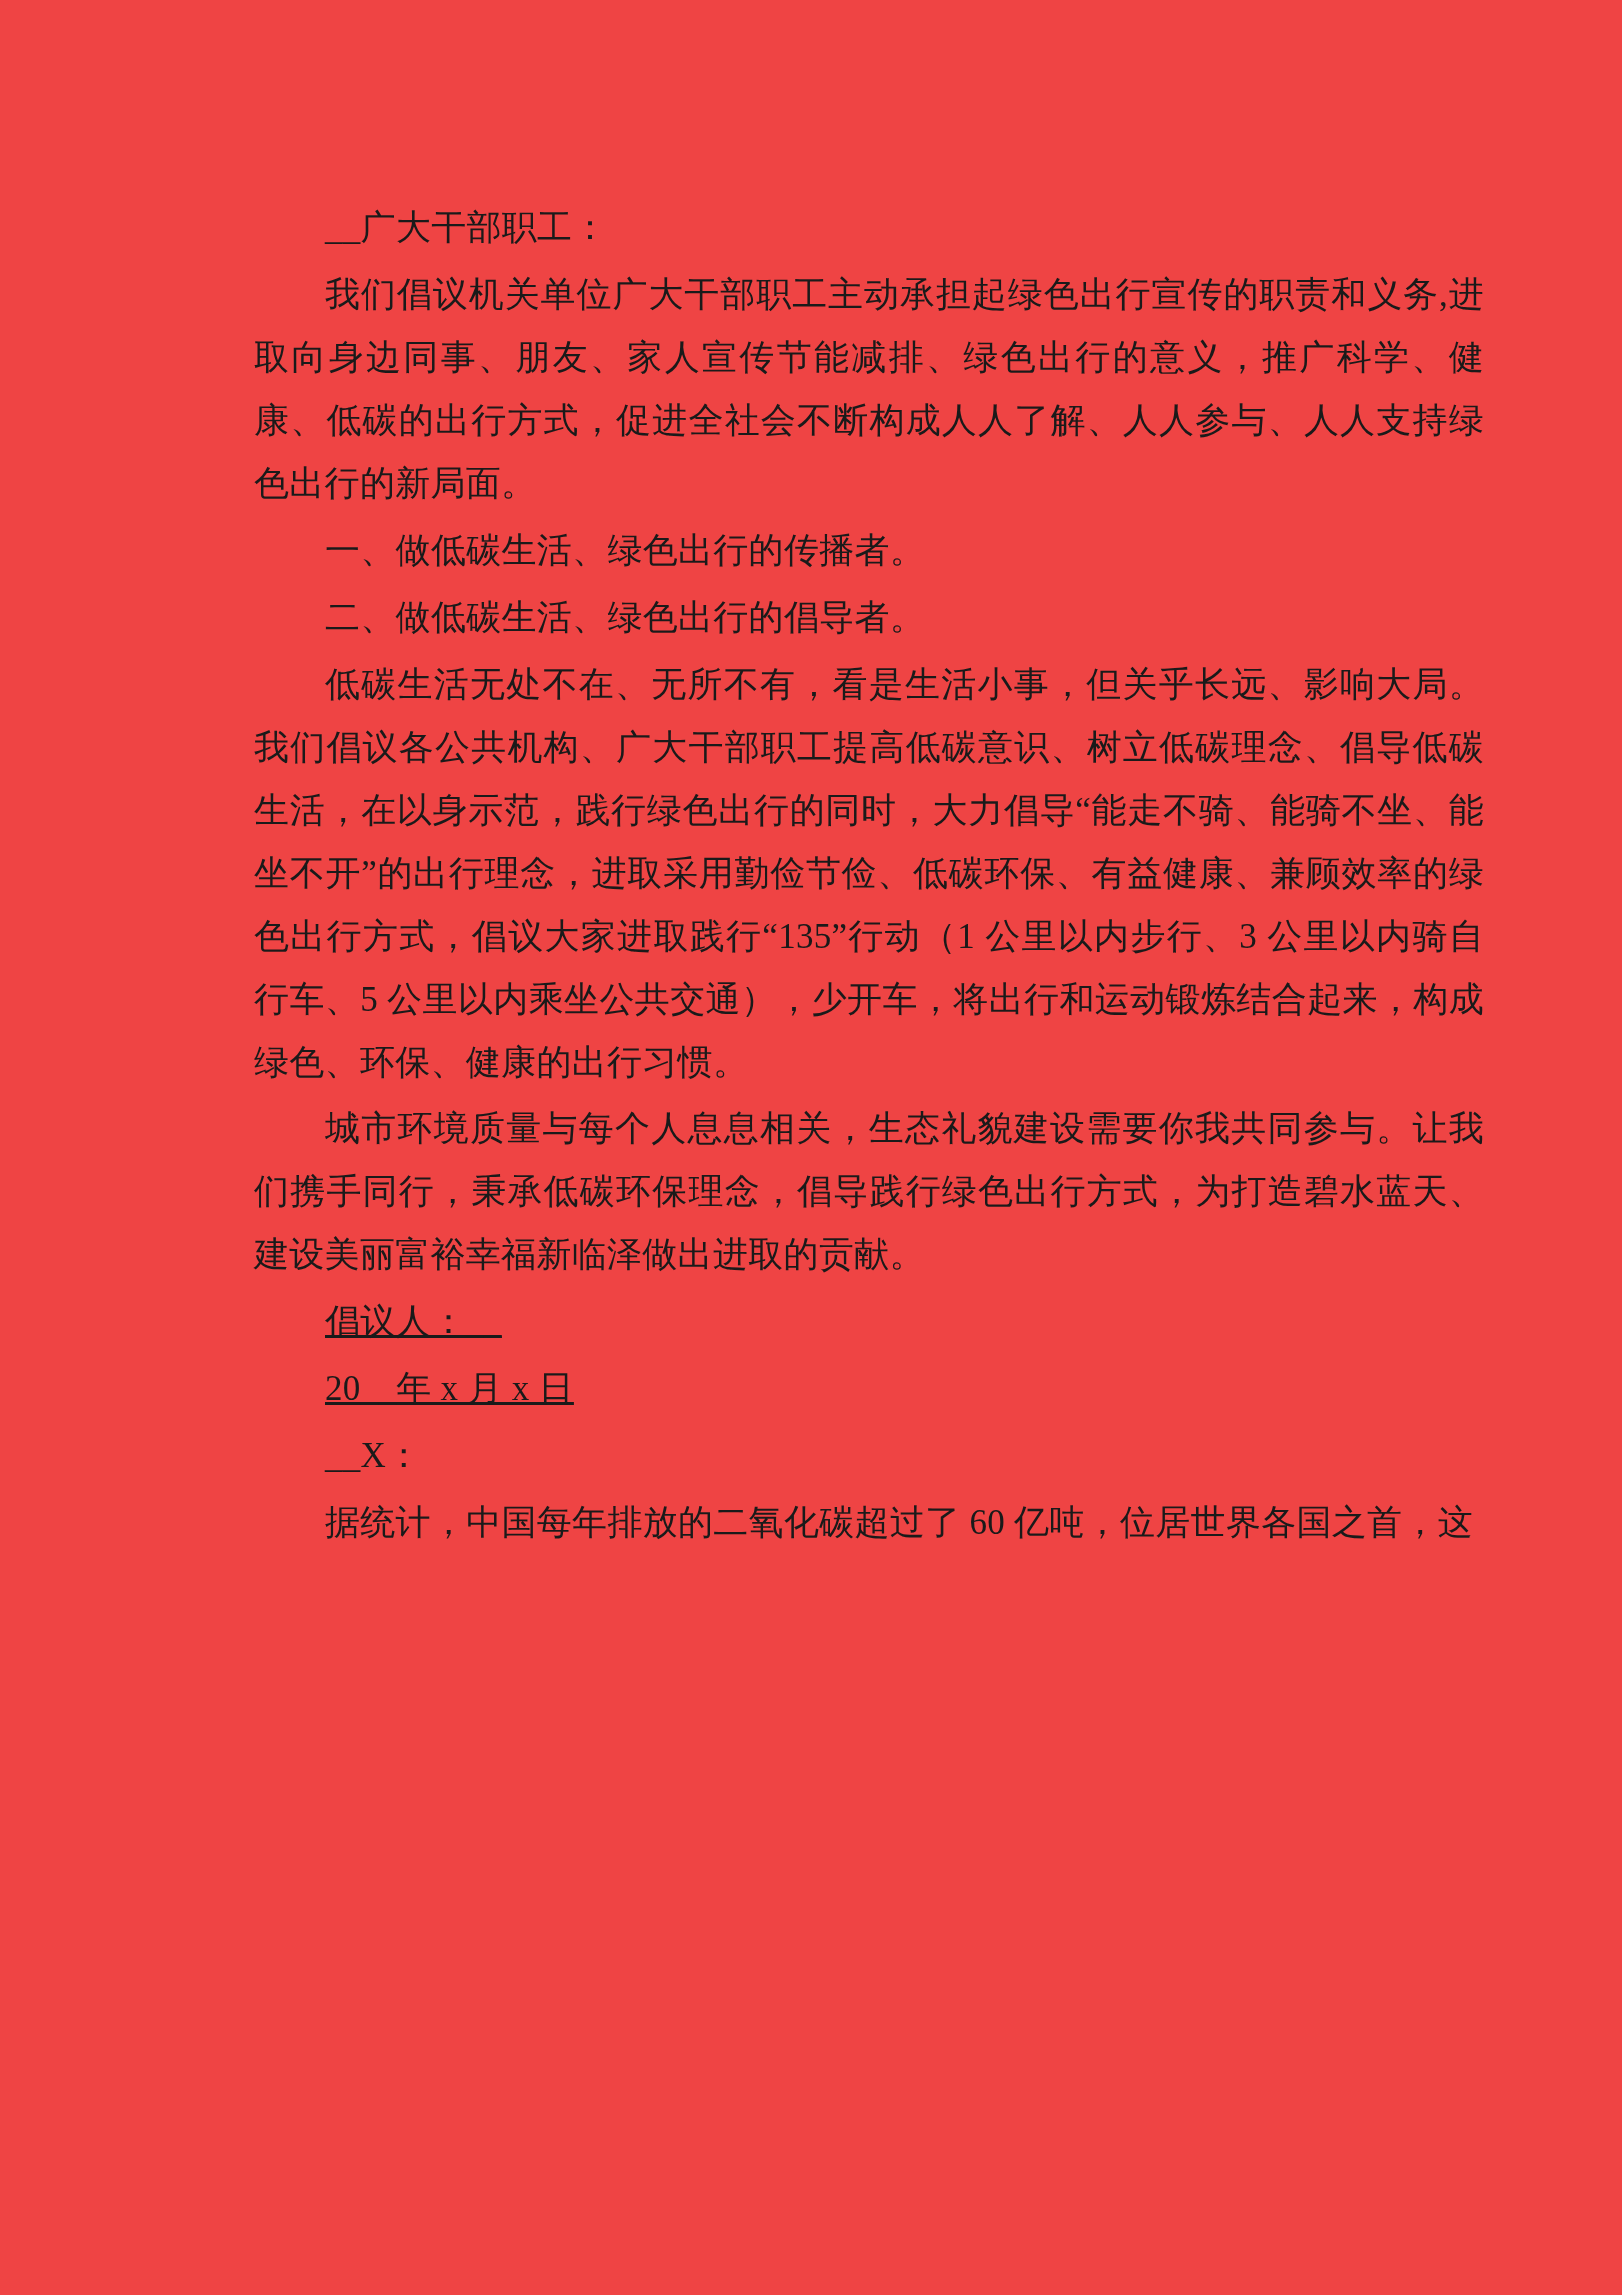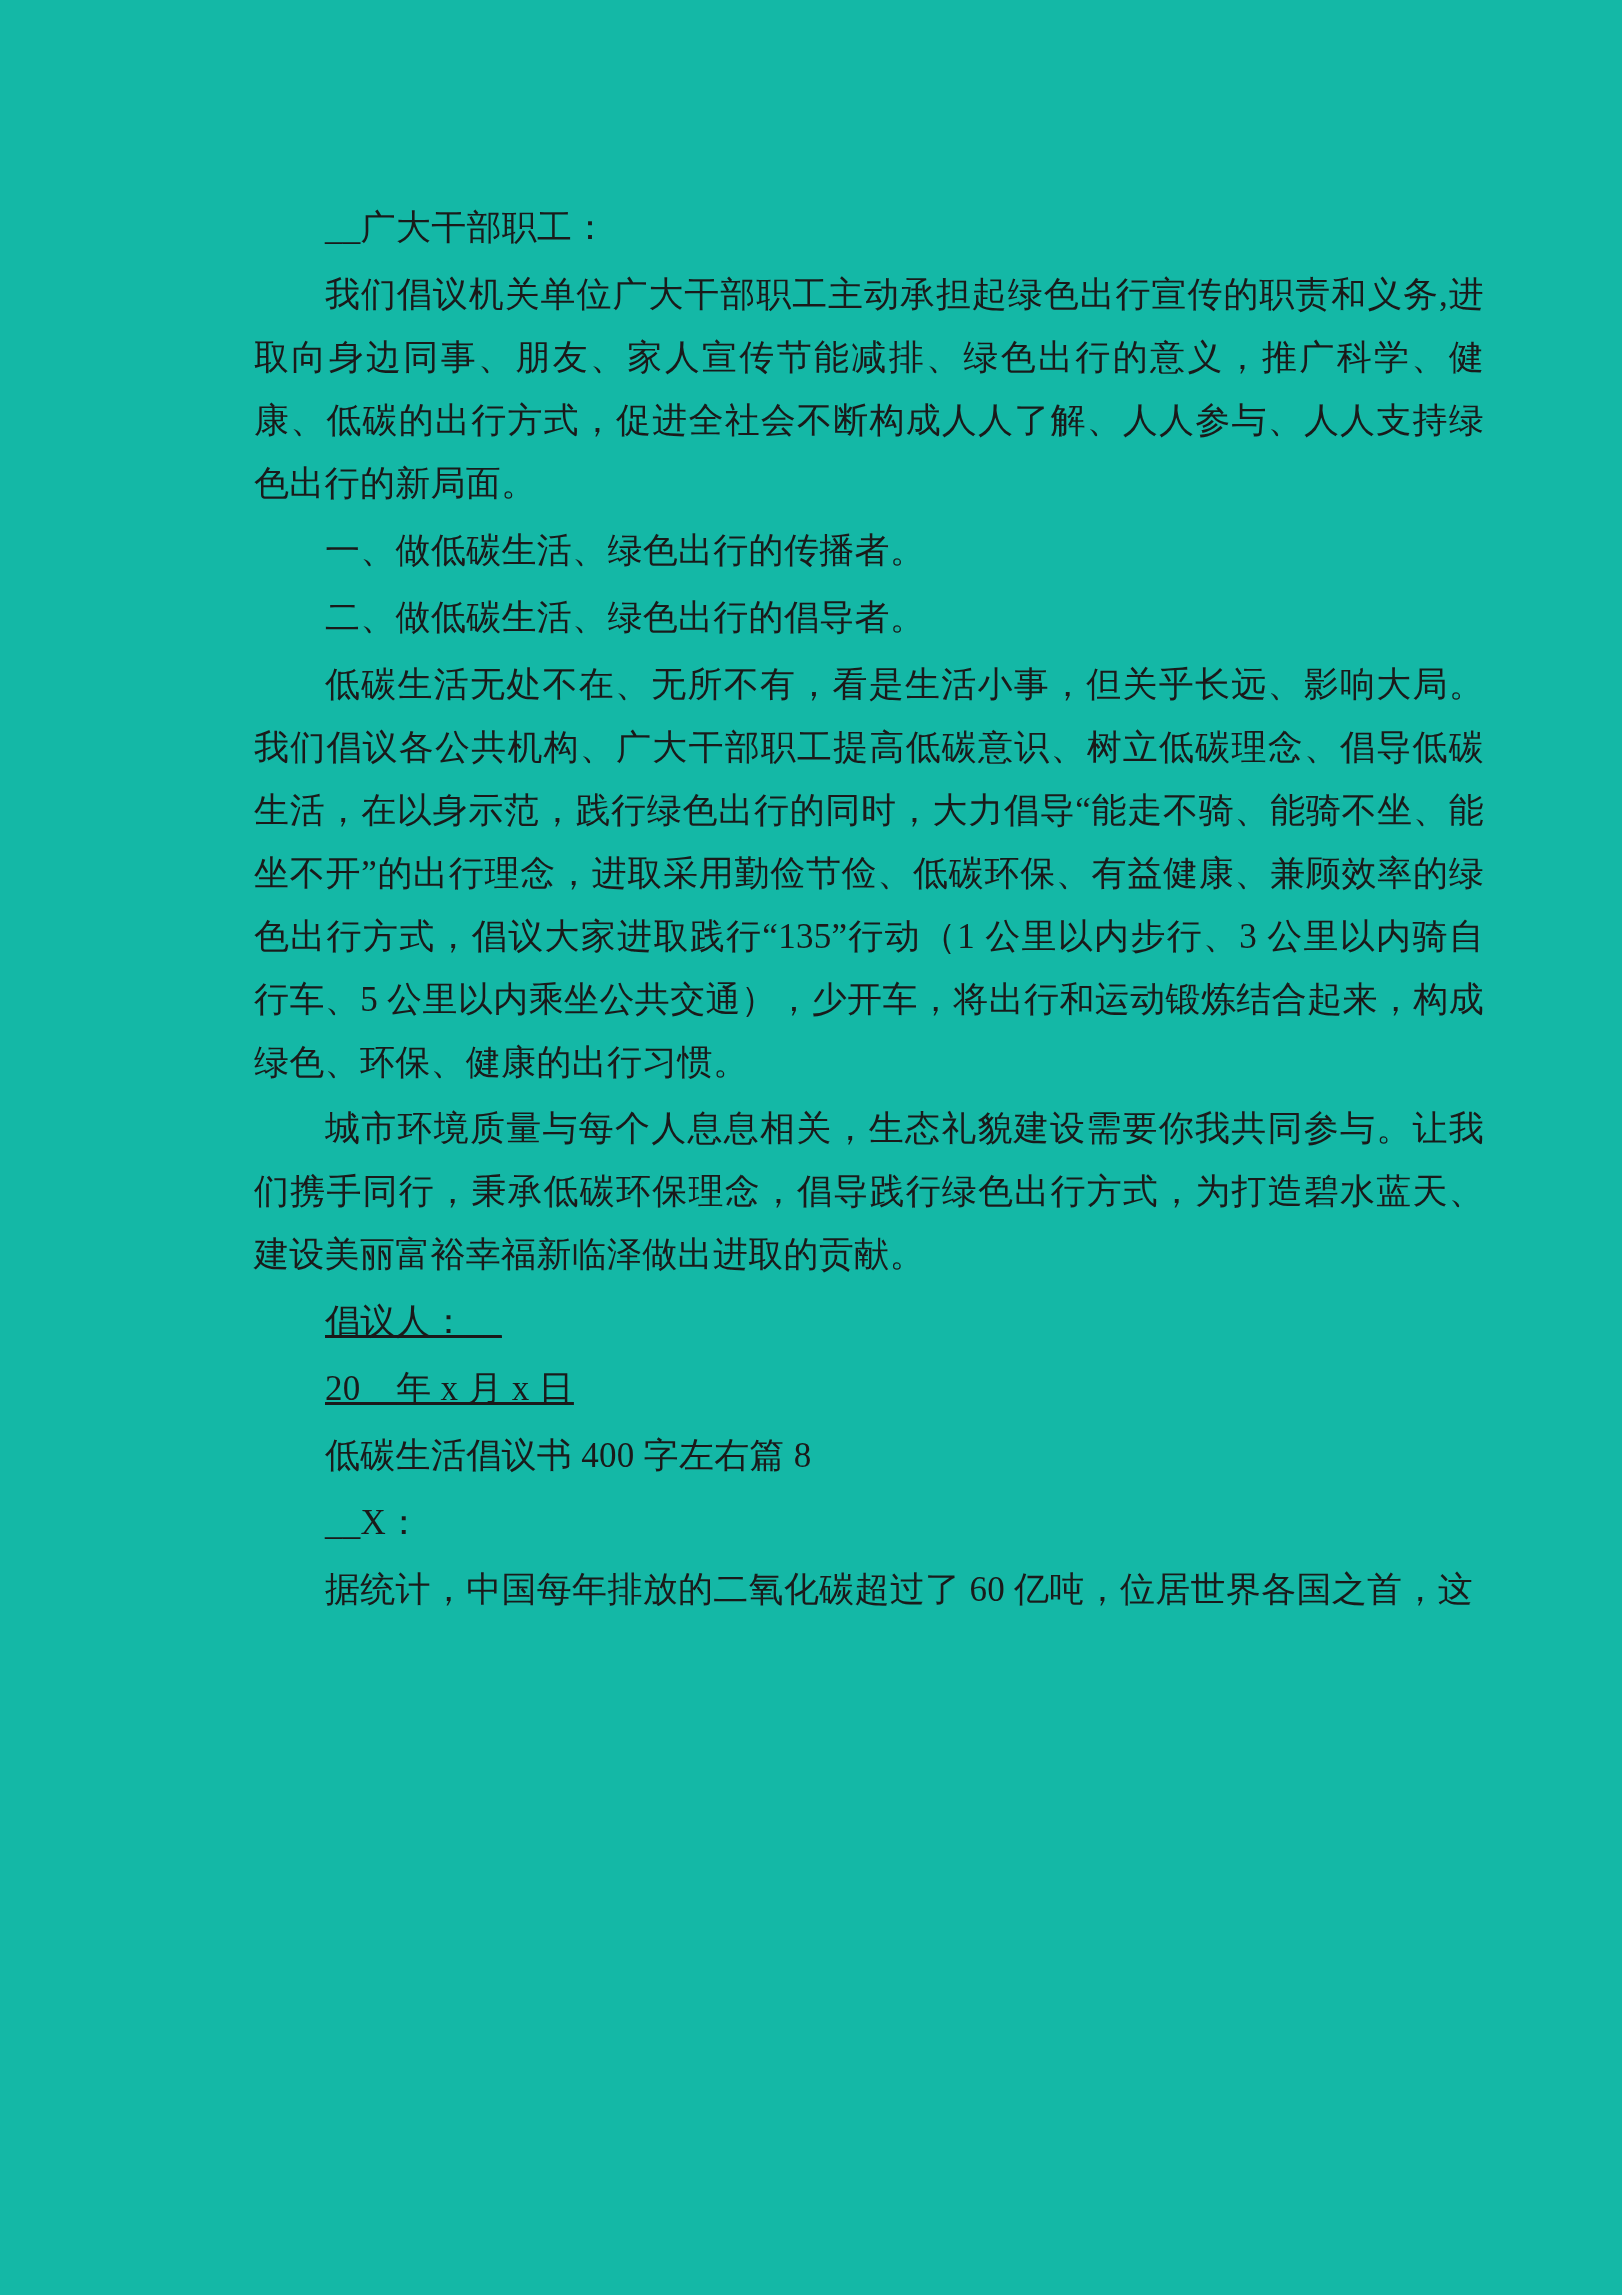--- a/index.html
+++ b/index.html
@@ -12,21 +12,21 @@
     height: 2295px;
     font-family: "Liberation Serif", serif;
     color: #1a1a1a;
   }
   .page {
     position: relative;
     width: 1623px;
     height: 2295px;
     box-sizing: border-box;
     padding: 196px 81px 170px 196px;
-    background: #14b8a6;
+    background: #ef4444;
   }
   .doc-body {
     width: 1230px;
     margin: 0 auto;
   }
   p.para {
     margin: 0 0 3.9px 0;
     font-size: 35px;
     line-height: 63px;
     text-align: justify;
@@ -62,21 +62,20 @@
 
     <p class="para indent">低碳生活无处不在、无所不有，看是生活小事，但关乎长远、影响大局。我们倡议各公共机构、广大干部职工提高低碳意识、树立低碳理念、倡导低碳生活，在以身示范，践行绿色出行的同时，大力倡导“能走不骑、能骑不坐、能坐不开”的出行理念，进取采用勤俭节俭、低碳环保、有益健康、兼顾效率的绿色出行方式，倡议大家进取践行“135”行动（1 公里以内步行、3 公里以内骑自行车、5 公里以内乘坐公共交通），少开车，将出行和运动锻炼结合起来，构成绿色、环保、健康的出行习惯。</p>
 
     <p class="para indent">城市环境质量与每个人息息相关，生态礼貌建设需要你我共同参与。让我们携手同行，秉承低碳环保理念，倡导践行绿色出行方式，为打造碧水蓝天、建设美丽富裕幸福新临泽做出进取的贡献。</p>
 
     <div class="sign-block">
       <p class="para">倡议人：__</p>
       <p class="para">20__年 x 月 x 日</p>
     </div>
 
-    <p class="para indent">低碳生活倡议书 400 字左右篇 8</p>
 
     <p class="para indent">__X：</p>
 
 
     <p class="para indent">据统计，中国每年排放的二氧化碳超过了 60 亿吨，位居世界各国之首，这</p>
 
   </div>
 </div>
 
 

